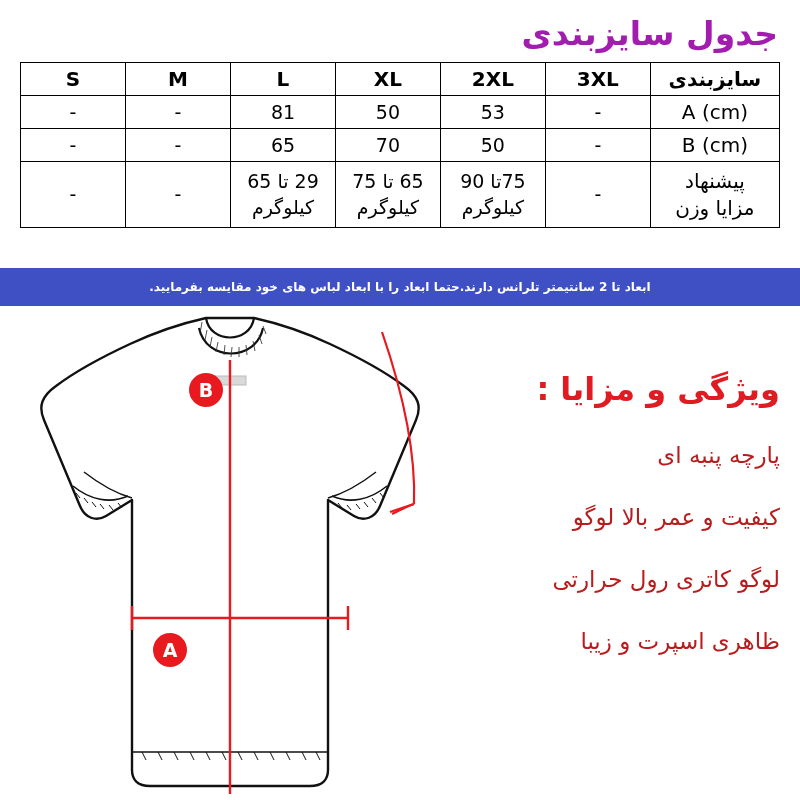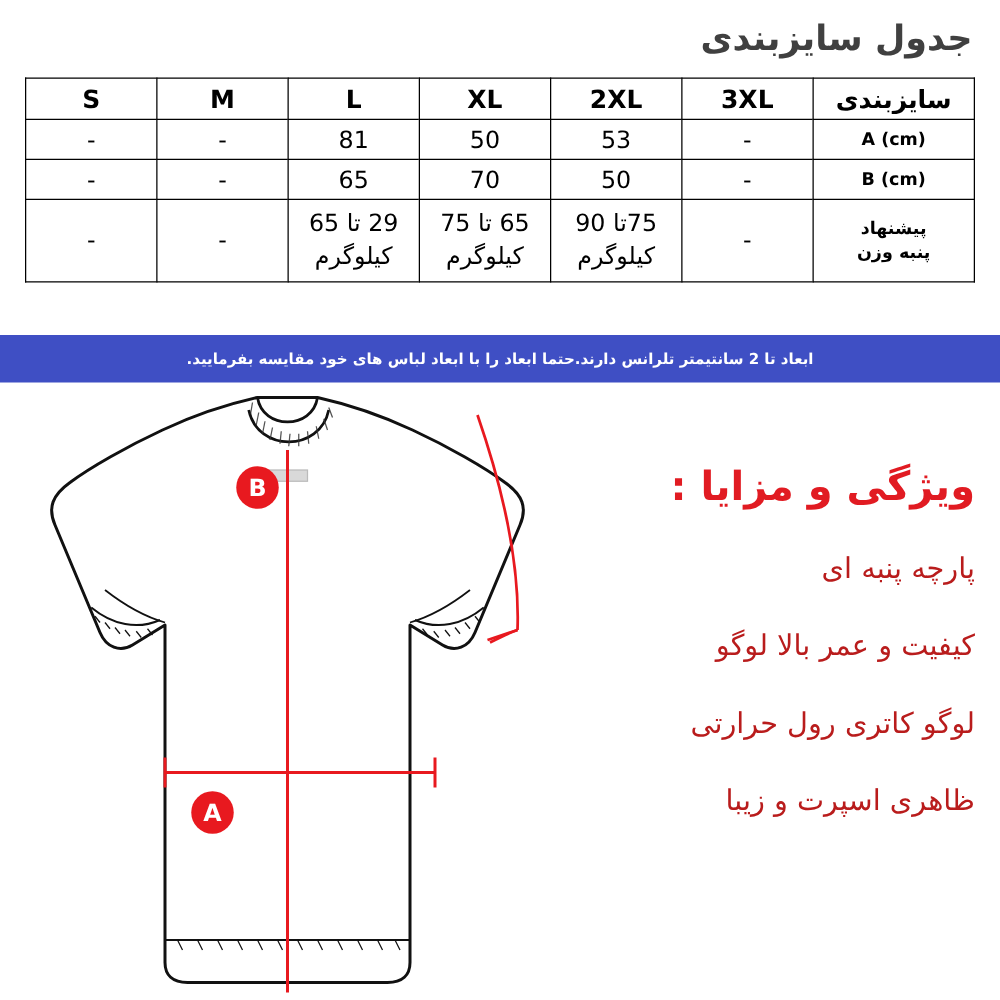--- a/index.html
+++ b/index.html
@@ -13,23 +13,23 @@
   .page {
     position: relative;
     width: 800px; height: 800px;
     background: #fff;
   }
 
   
   .title {
     position: absolute;
     top: 14px; right: 22px;
-    font-size: 28px;
-    font-weight: bold;
-    color: #404040;
+    font-size: 33px;
+    font-weight: bold;
+    color: #a21caf;
     letter-spacing: -0.5px;
   }
 
   
   .size-table {
     position: absolute;
     top: 62px; right: 20px;
     width: 760px;
     border-collapse: collapse;
     table-layout: fixed;
@@ -43,22 +43,22 @@
     color: #000;
     padding: 4px 2px;
     font-weight: normal;
   }
   .size-table thead th {
     font-weight: bold;
     height: 32px;
     font-size: 20px;
   }
   .size-table .rowhead {
-    font-weight: bold;
-    font-size: 14px;
+    font-weight: normal;
+    font-size: 20px;
   }
   .size-table tbody tr.small-row td { height: 32px; }
   .size-table tbody tr.tall-row td { height: 66px; line-height: 1.35; }
   .col-label { width: 128px; }
   .col-v { width: 104px; }
   .col-s { width: 104px; }
   .cell-multi { font-size: 18px; }
 
   
   .notice {
@@ -153,21 +153,21 @@
         <td>-</td>
         <td>50</td>
         <td>70</td>
         <td>65</td>
         <td>-</td>
         <td>-</td>
       </tr>
       <tr class="tall-row">
         <td class="rowhead">
           <div>پیشنهاد</div>
-          <div>پنبه وزن</div>
+          <div>مزایا وزن</div>
         </td>
         <td class="cell-multi">
           <div>-</div>
           <div></div>
         </td>
         <td class="cell-multi">
           <div>75تا 90</div>
           <div>کیلوگرم</div>
         </td>
         <td class="cell-multi">

